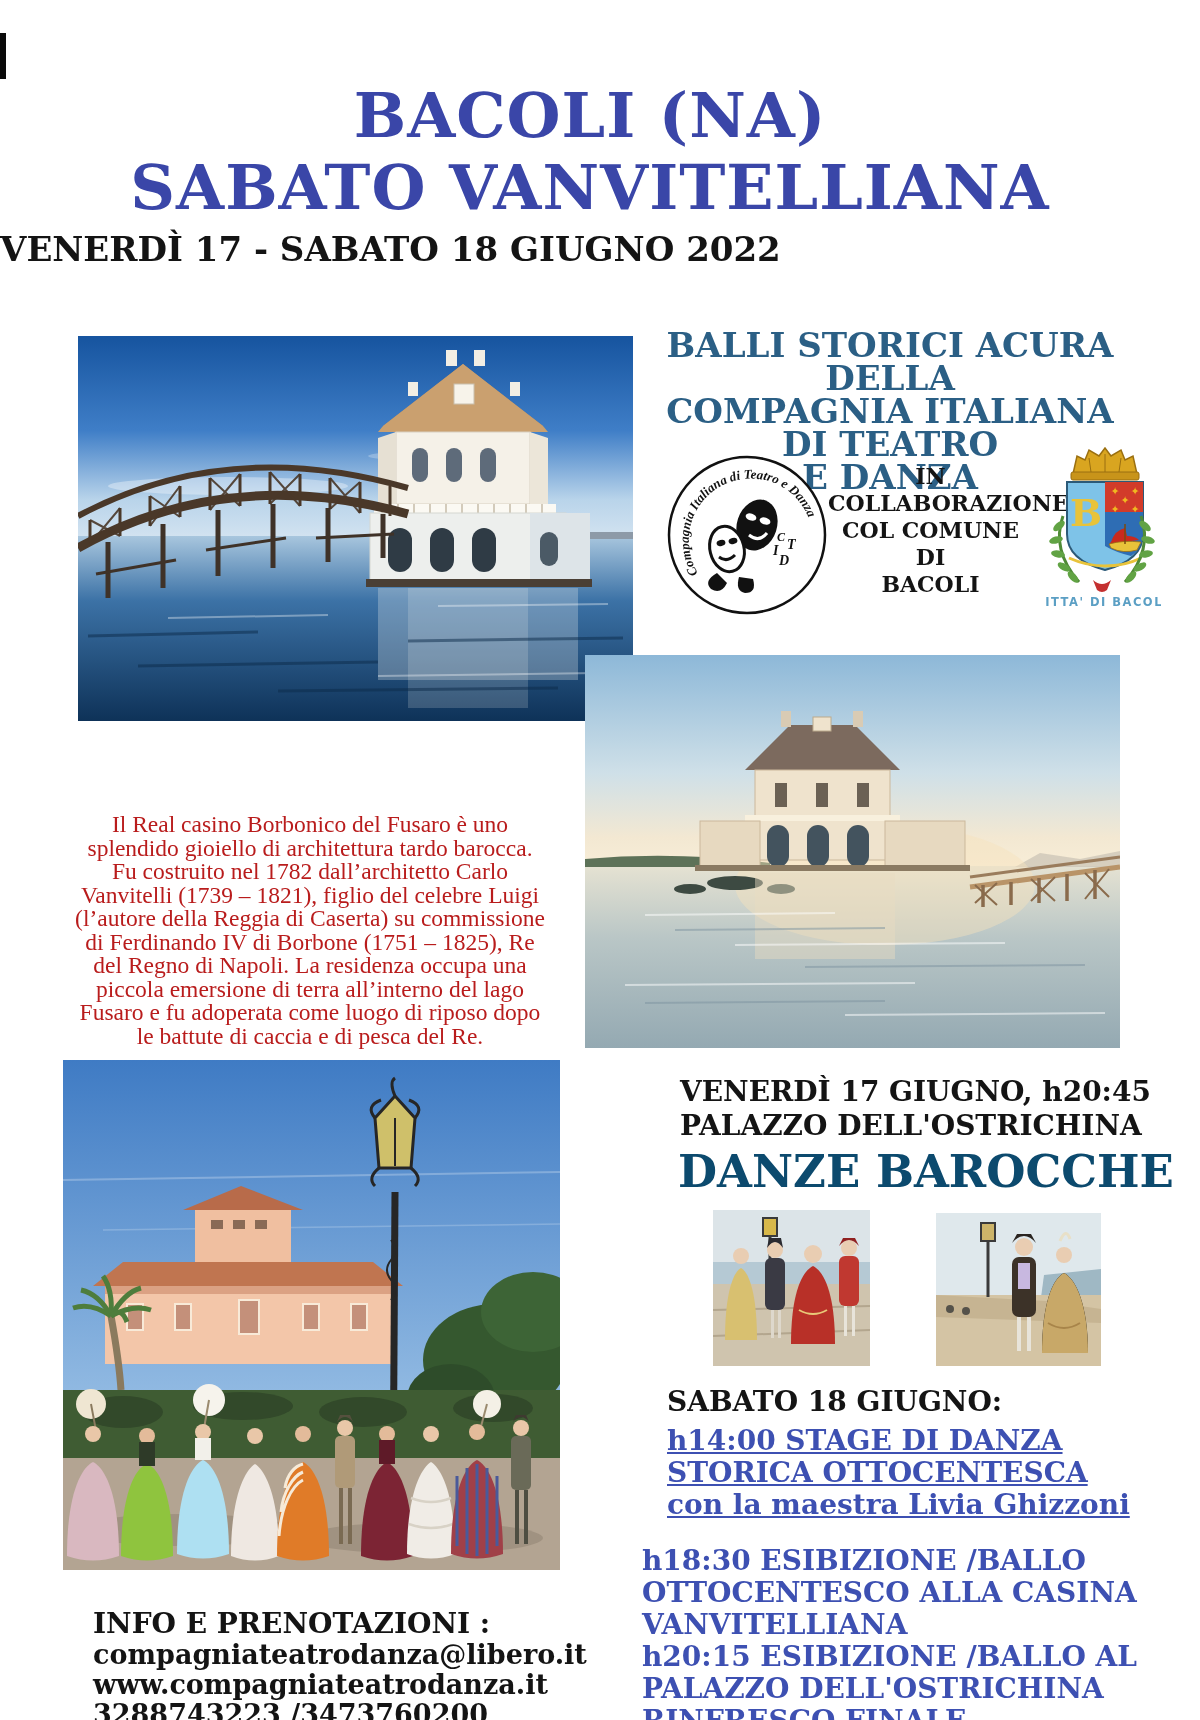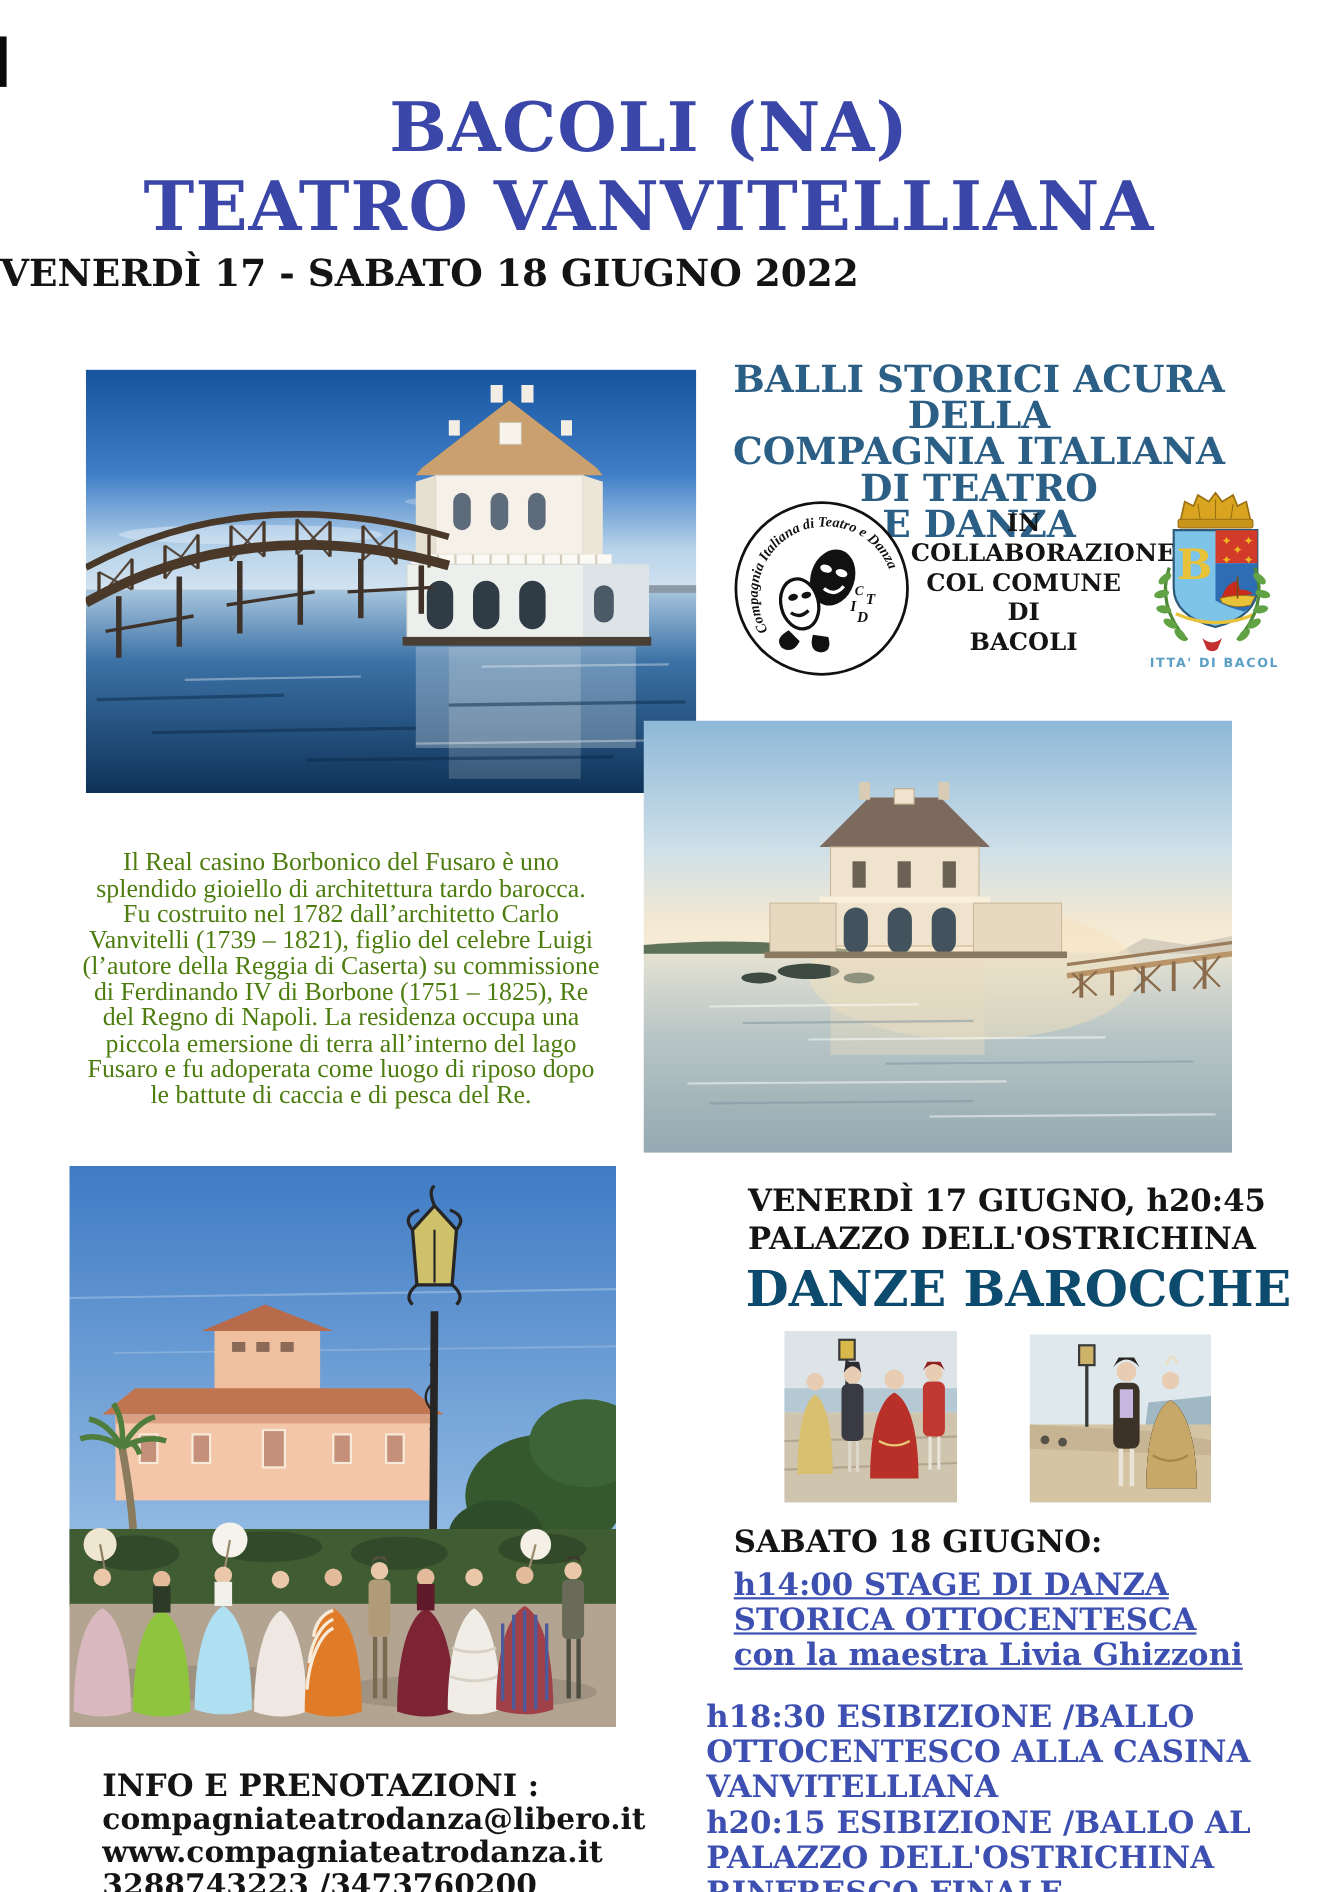--- a/index.html
+++ b/index.html
@@ -18,22 +18,22 @@
   #date-line{left:0;top:196px;width:1180px;text-align:left;font-size:34px;color:#141414;}
 
   #photo-day{left:78px;top:303px;width:555px;height:385px;}
   #intro-heading{left:645px;top:296px;width:490px;text-align:center;font-size:34px;line-height:33px;
                  color:#2b5f85;}
   #citd-logo{left:665px;top:420px;width:164px;height:164px;}
   #collab-text{left:828px;top:430px;width:205px;text-align:center;font-size:22px;line-height:27px;
                color:#141414;}
   #bacoli-crest{left:1043px;top:413px;width:118px;height:168px;}
 
-  #about-par{left:50px;top:740px;width:520px;text-align:center;font-size:23.5px;line-height:23.5px;
-             color:#4d7c0f;font-family:"Liberation Serif",serif;}
+  #about-par{left:50px;top:780px;width:520px;text-align:center;font-size:23.5px;line-height:23.5px;
+             color:#b91c1c;font-family:"Liberation Serif",serif;}
 
   #photo-sunset{left:585px;top:622px;width:535px;height:393px;}
 
   #friday-datetime{left:680px;top:1042px;font-size:28px;color:#141414;}
   #friday-venue{left:680px;top:1076px;font-size:28px;color:#141414;}
   #friday-title{left:678px;top:1112px;font-size:45px;color:#0c4a6e;}
 
   #photo-groupA{left:713px;top:1177px;width:157px;height:156px;}
   #photo-groupB{left:936px;top:1180px;width:165px;height:153px;}
 
@@ -51,21 +51,21 @@
   svg{display:block;}
 </style>
 </head>
 <body>
 
 <div id="poster">
 
   <div class="abs" id="corner-mark"></div>
 
   <div class="abs slab" id="title-line1">BACOLI (NA)</div>
-  <div class="abs slab" id="title-line2">TEATRO VANVITELLIANA</div>
+  <div class="abs slab" id="title-line2">SABATO VANVITELLIANA</div>
   <div class="abs slab" id="date-line">VENERDÌ 17 - SABATO 18 GIUGNO 2022</div>
 
   <div class="abs" id="photo-day">
     <svg width="555" height="385" viewBox="0 0 555 385" preserveAspectRatio="none">
       <defs>
         <linearGradient id="p1sky" x1="0" y1="0" x2="0" y2="1">
           <stop offset="0" stop-color="#16549f"></stop>
             <stop offset="0.45" stop-color="#3f7ec7"></stop>
           <stop offset="0.78" stop-color="#b9d4ea"></stop>
             <stop offset="1" stop-color="#d8e6f2"></stop>

